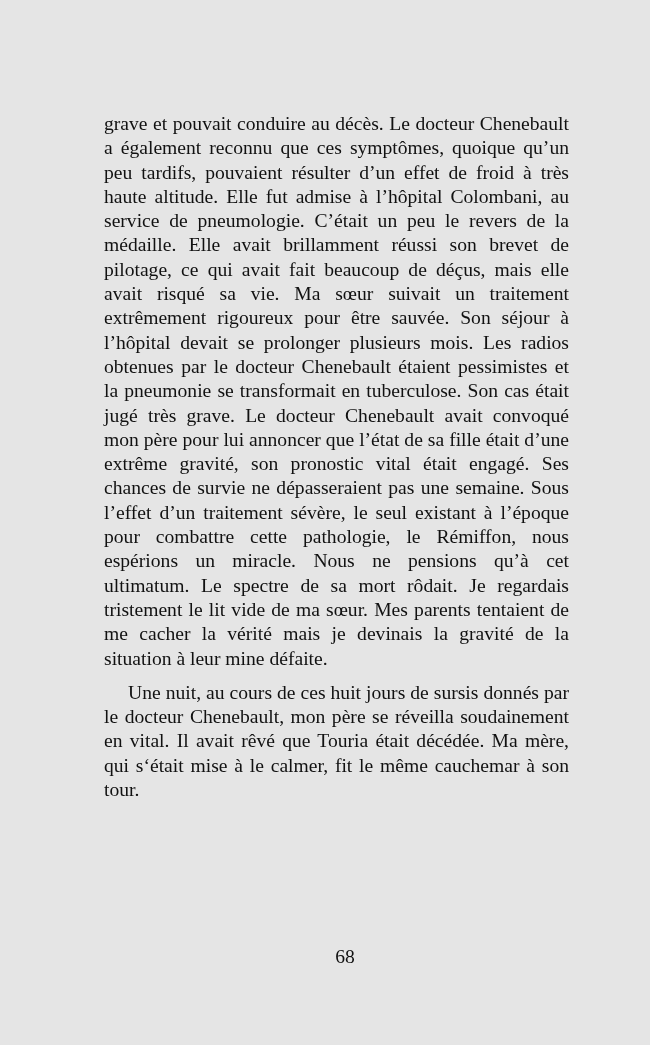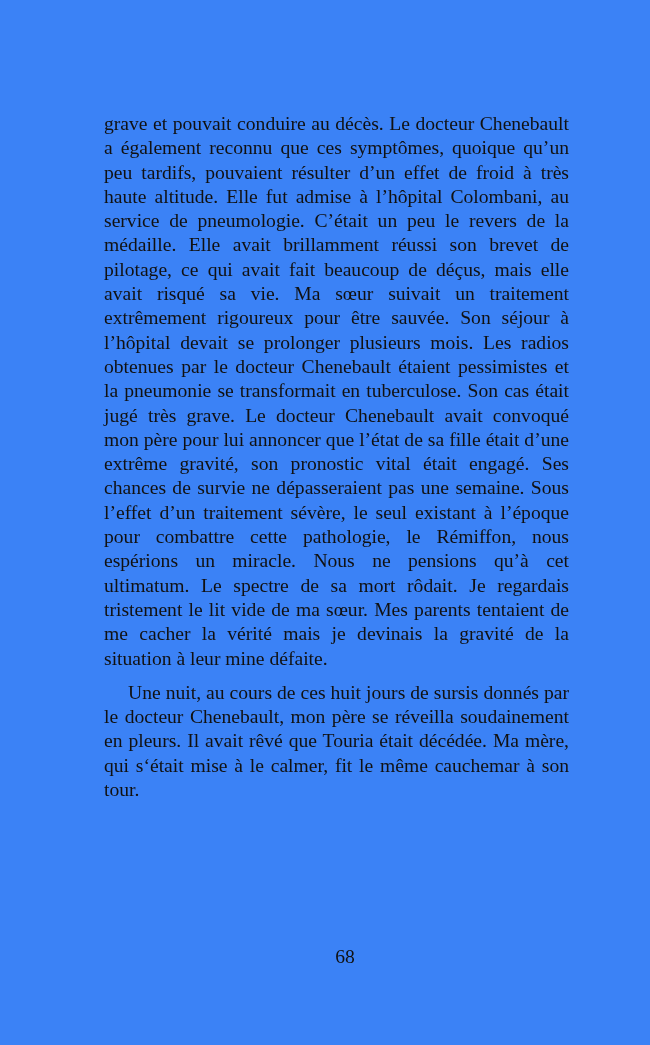--- a/index.html
+++ b/index.html
@@ -11,21 +11,21 @@
       width: 650px;
       height: 1045px;
       position: relative;
       overflow: hidden;
     }
     .page {
       position: absolute;
       left: 0; top: 0;
       width: 650px;
       height: 1045px;
-      background: #3b82f6;
+      background: #e5e5e5;
     }
     .text-block {
       position: absolute;
       left: 104px;
       top: 112px;
       width: 465px;
       font-family: "Liberation Serif", serif;
       font-size: 19.6px;
       line-height: 24.3px;
       color: #111111;
@@ -49,16 +49,16 @@
       font-size: 19.6px;
       color: #111111;
     }
   </style>
 </head>
 <body>
 
 <div class="page">
   <div class="text-block">
     <p class="para-1">grave et pouvait conduire au décès. Le docteur Chenebault a également reconnu que ces symptômes, quoique qu’un peu tardifs, pouvaient résulter d’un effet de froid à très haute altitude. Elle fut admise à l’hôpital Colombani, au service de pneumologie. C’était un peu le revers de la médaille. Elle avait brillamment réussi son brevet de pilotage, ce qui avait fait beaucoup de déçus, mais elle avait risqué sa vie. Ma sœur suivait un traitement extrêmement rigoureux pour être sauvée. Son séjour à l’hôpital devait se prolonger plusieurs mois. Les radios obtenues par le docteur Chenebault étaient pessimistes et la pneumonie se transformait en tuberculose. Son cas était jugé très grave. Le docteur Chenebault avait convoqué mon père pour lui annoncer que l’état de sa fille était d’une extrême gravité, son pronostic vital était engagé. Ses chances de survie ne dépasseraient pas une semaine. Sous l’effet d’un traitement sévère, le seul existant à l’époque pour combattre cette pathologie, le Rémiffon, nous espérions un miracle. Nous ne pensions qu’à cet ultimatum. Le spectre de sa mort rôdait. Je regardais tristement le lit vide de ma sœur. Mes parents tentaient de me cacher la vérité mais je devinais la gravité de la situation à leur mine défaite.</p>
-    <p class="para-2">Une nuit, au cours de ces huit jours de sursis donnés par le docteur Chenebault, mon père se réveilla soudainement en pleurs. Il avait rêvé que Touria était décédée. Ma mère, qui s‘était mise à le calmer, fit le même cauchemar à son tour.</p>
+    <p class="para-2">Une nuit, au cours de ces huit jours de sursis donnés par le docteur Chenebault, mon père se réveilla soudainement en vital. Il avait rêvé que Touria était décédée. Ma mère, qui s‘était mise à le calmer, fit le même cauchemar à son tour.</p>
   </div>
   <div class="page-number">68</div>
 </div>
 
 </body></html>

